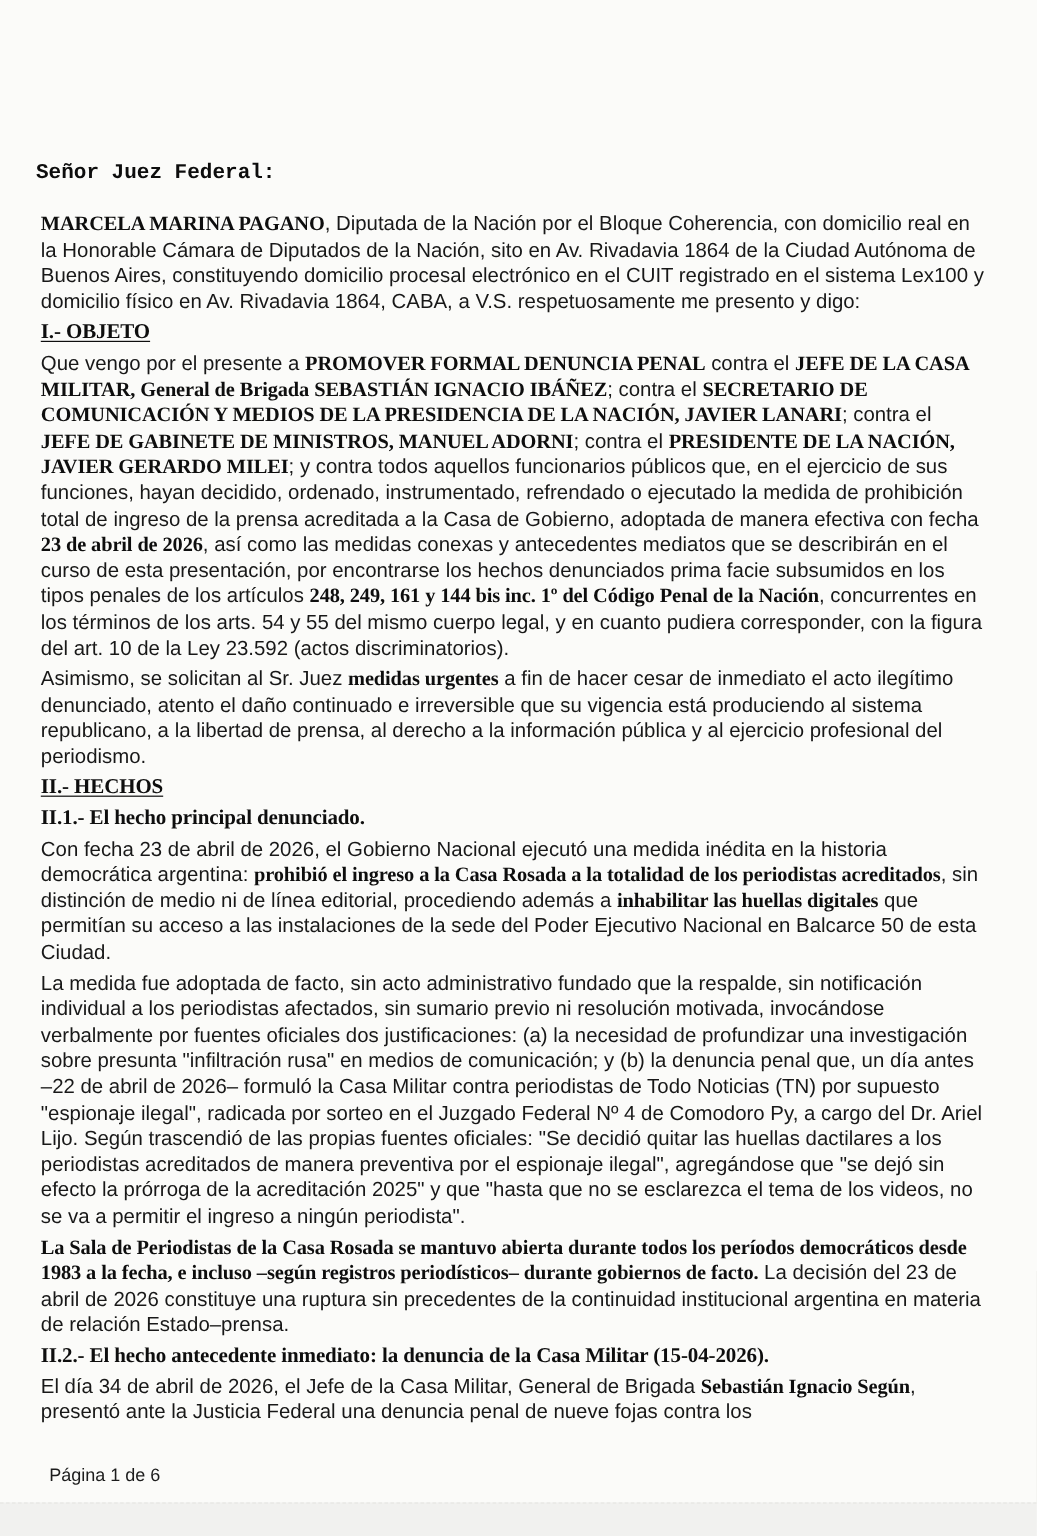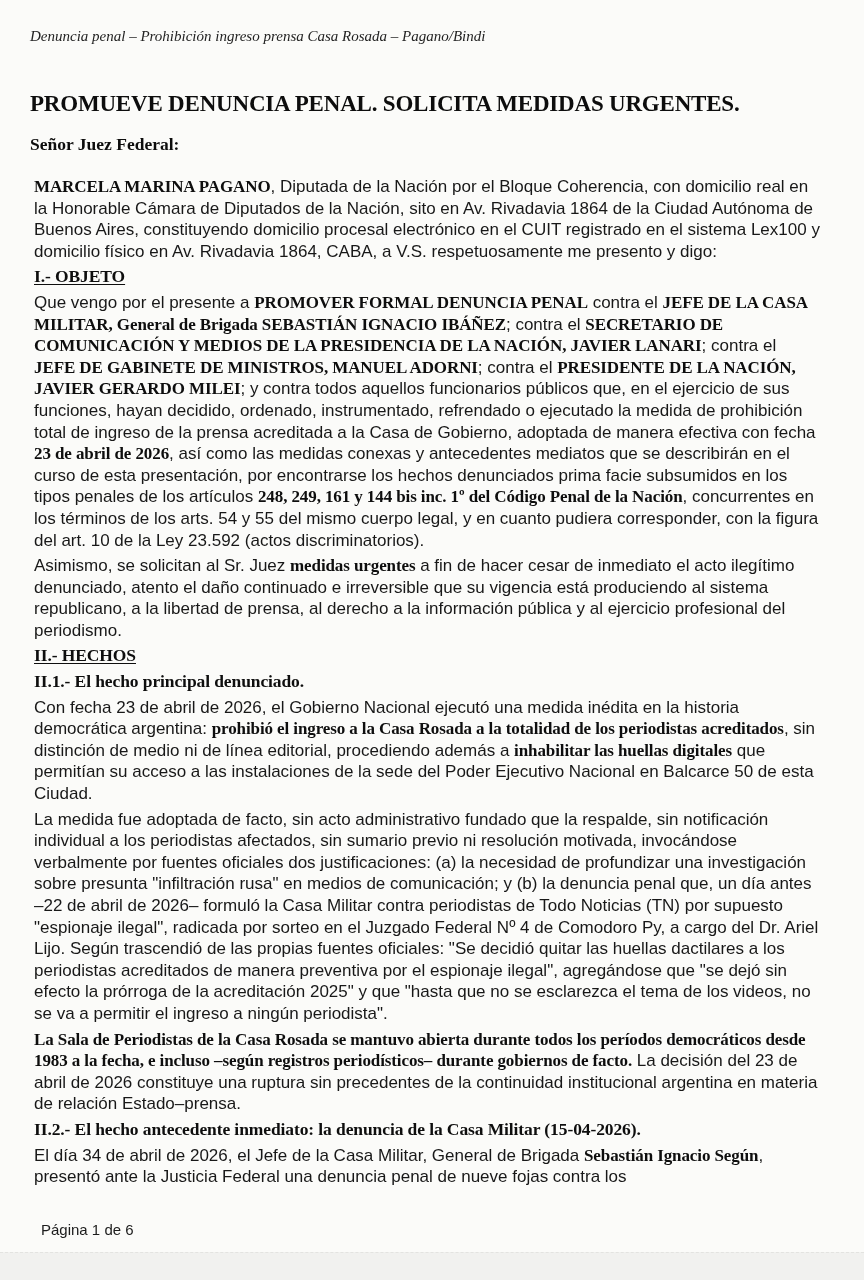--- a/index.html
+++ b/index.html
@@ -34,21 +34,21 @@
     font-weight: 700;
     font-size: 23px;
     letter-spacing: -0.2px;
     color: #0d0d0d;
     white-space: nowrap;
   }
   .salutation {
     position: absolute;
     left: 30px;
     top: 134px;
-    font-family: Liberation Serif, serif;
+    font-family: Liberation Mono, monospace;
     font-weight: 700;
     font-size: 17.5px;
     color: #0d0d0d;
   }
   .doc-body {
     position: absolute;
     left: 30px;
     top: 172px;
     width: 794px;
     font-size: 17px;
@@ -87,23 +87,21 @@
     width: 864px;
     height: 28px;
     background: #f1f1ef;
     border-top: 1px dashed #e3e3e0;
   }
 </style>
 </head>
 <body>
 
 <div class="page">
-  <div class="running-header">Denuncia penal – Prohibición ingreso prensa Casa Rosada – Pagano/Bindi</div>
 
-  <div class="doc-title">PROMUEVE DENUNCIA PENAL. SOLICITA MEDIDAS URGENTES.</div>
 
   <div class="salutation">Señor Juez Federal:</div>
 
   <div class="doc-body">
       <p class="block paragraph"><span class="b">MARCELA MARINA PAGANO</span><span>, Diputada de la Nación por el Bloque Coherencia, con domicilio real en la Honorable Cámara de Diputados de la Nación, sito en Av. Rivadavia 1864 de la Ciudad Autónoma de Buenos Aires, constituyendo domicilio procesal electrónico en el CUIT registrado en el sistema Lex100 y domicilio físico en Av. Rivadavia 1864, CABA, a V.S. respetuosamente me presento y digo:</span></p>
       <p class="block section-heading"><span class="b u">I.- OBJETO</span></p>
       <p class="block paragraph"><span>Que vengo por el presente a </span><span class="b">PROMOVER FORMAL DENUNCIA PENAL</span><span> contra el </span><span class="b">JEFE DE LA CASA MILITAR, General de Brigada SEBASTIÁN IGNACIO IBÁÑEZ</span><span>; contra el </span><span class="b">SECRETARIO DE COMUNICACIÓN Y MEDIOS DE LA PRESIDENCIA DE LA NACIÓN, JAVIER LANARI</span><span>; contra el </span><span class="b">JEFE DE GABINETE DE MINISTROS, MANUEL ADORNI</span><span>; contra el </span><span class="b">PRESIDENTE DE LA NACIÓN, JAVIER GERARDO MILEI</span><span>; y contra todos aquellos funcionarios públicos que, en el ejercicio de sus funciones, hayan decidido, ordenado, instrumentado, refrendado o ejecutado la medida de prohibición total de ingreso de la prensa acreditada a la Casa de Gobierno, adoptada de manera efectiva con fecha </span><span class="b">23 de abril de 2026</span><span>, así como las medidas conexas y antecedentes mediatos que se describirán en el curso de esta presentación, por encontrarse los hechos denunciados prima facie subsumidos en los tipos penales de los artículos </span><span class="b">248, 249, 161 y 144 bis inc. 1º del Código Penal de la Nación</span><span>, concurrentes en los términos de los arts. 54 y 55 del mismo cuerpo legal, y en cuanto pudiera corresponder, con la figura del art. 10 de la Ley 23.592 (actos discriminatorios).</span></p>
       <p class="block paragraph"><span>Asimismo, se solicitan al Sr. Juez </span><span class="b">medidas urgentes</span><span> a fin de hacer cesar de inmediato el acto ilegítimo denunciado, atento el daño continuado e irreversible que su vigencia está produciendo al sistema republicano, a la libertad de prensa, al derecho a la información pública y al ejercicio profesional del periodismo.</span></p>
       <p class="block section-heading"><span class="b u">II.- HECHOS</span></p>
       <p class="block subsection-heading"><span class="b">II.1.- El hecho principal denunciado.</span></p>

